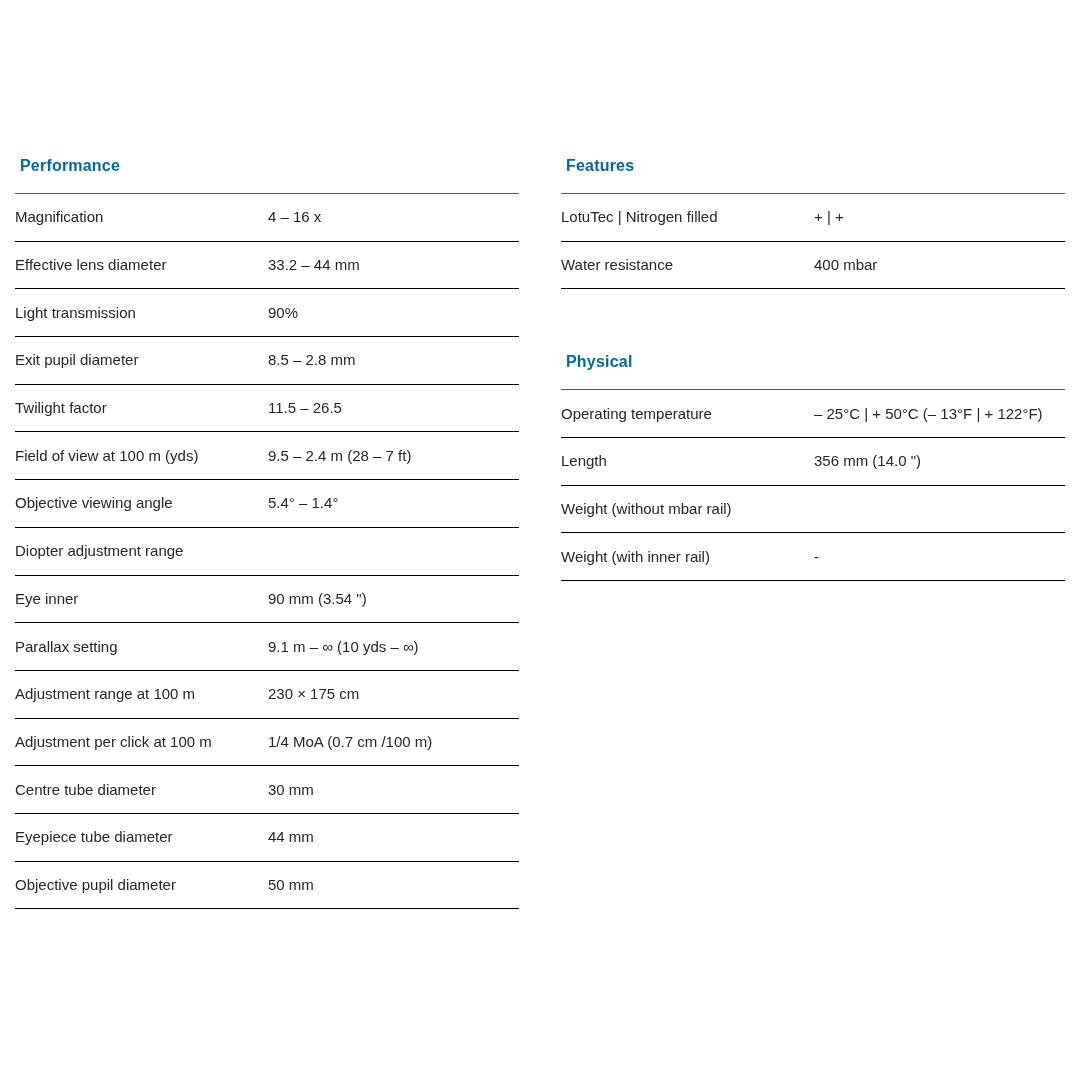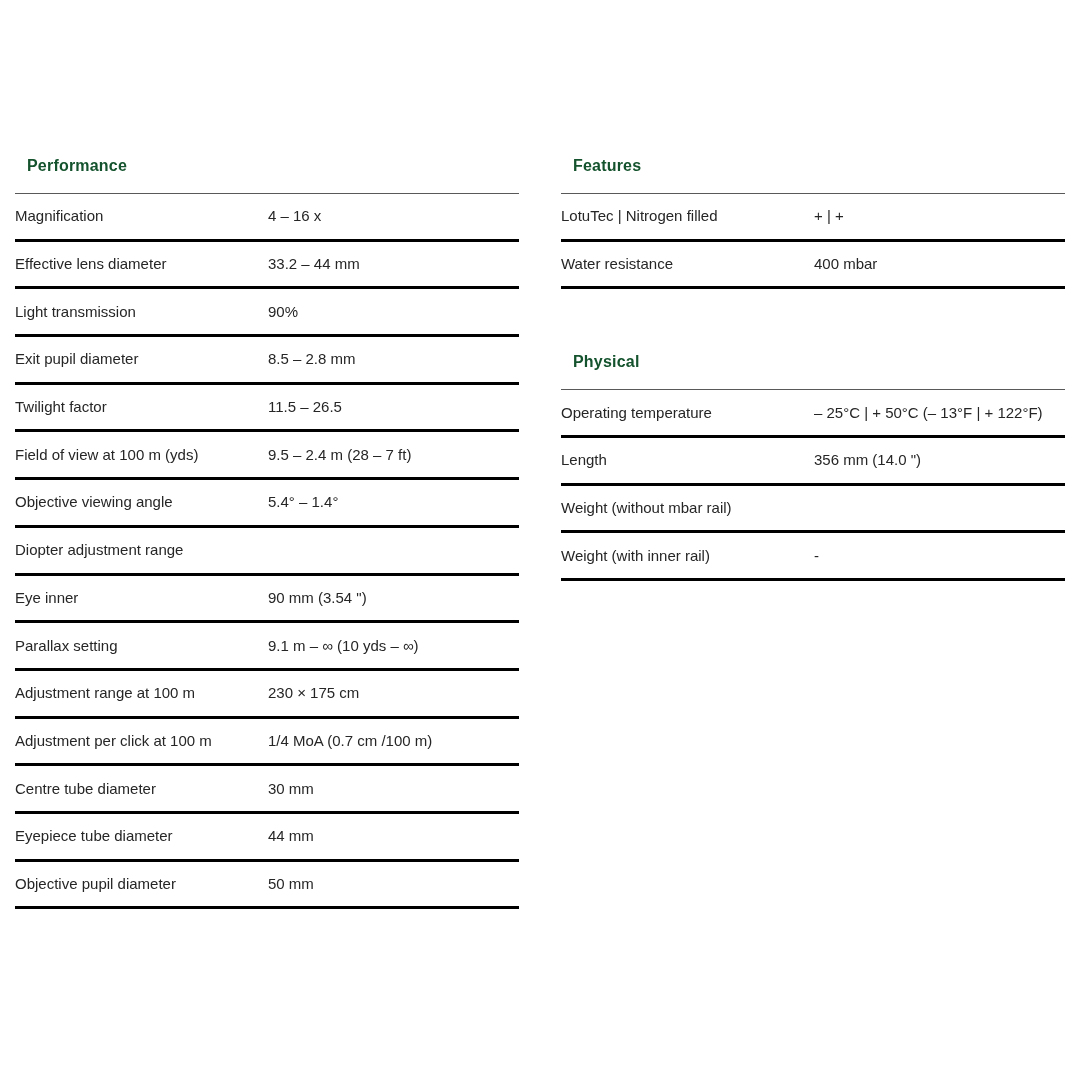--- a/index.html
+++ b/index.html
@@ -19,36 +19,36 @@
     position: absolute;
     top: 155px;
     width: 504px;
   }
   .col-left  { left: 15px; }
   .col-right { left: 561px; }
 
   .spec-section + .spec-section { margin-top: 62px; }
 
   .section-title {
-    margin: 0 0 16px 12px;
+    margin: 0 0 16px 5px;
     font-size: 16px;
     line-height: 22px;
     font-weight: 700;
-    color: #14532d;
+    color: #0369a1;
     letter-spacing: 0.2px;
   }
   .spec-table {
     border-top: 1px solid #595959;
   }
   .spec-row {
     display: flex;
     align-items: center;
     box-sizing: border-box;
     height: 47.7px;
-    border-bottom: 3px solid #000000;
+    border-bottom: 1px solid #000000;
   }
   .spec-label {
     width: 253px;
     flex: 0 0 253px;
     font-size: 15px;
     color: #262626;
     line-height: 20px;
   }
   .spec-value {
     flex: 1;

